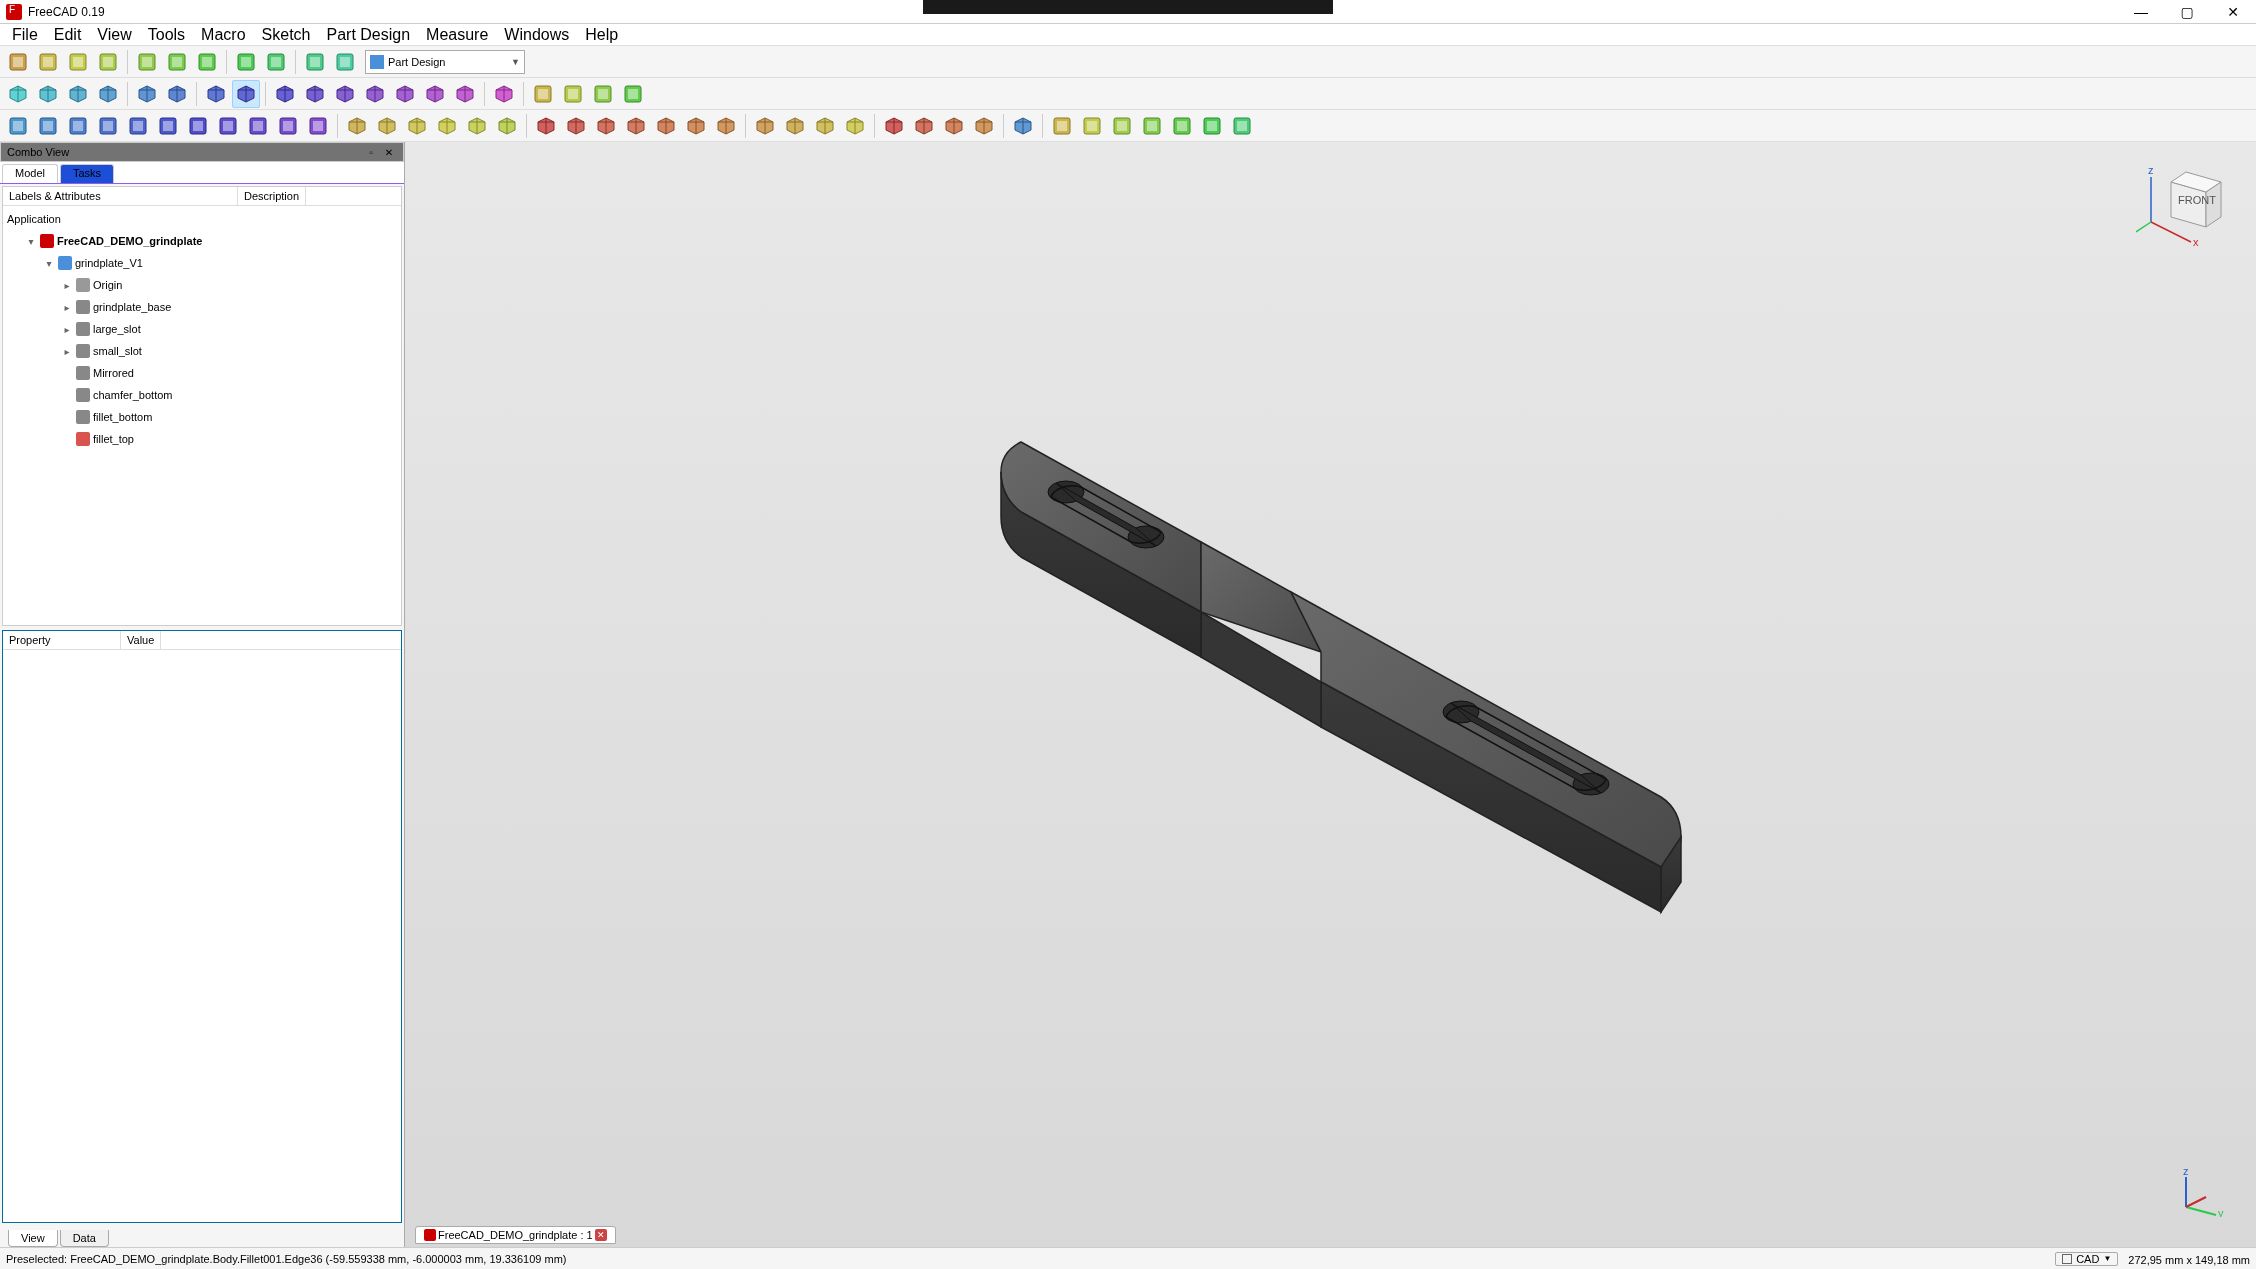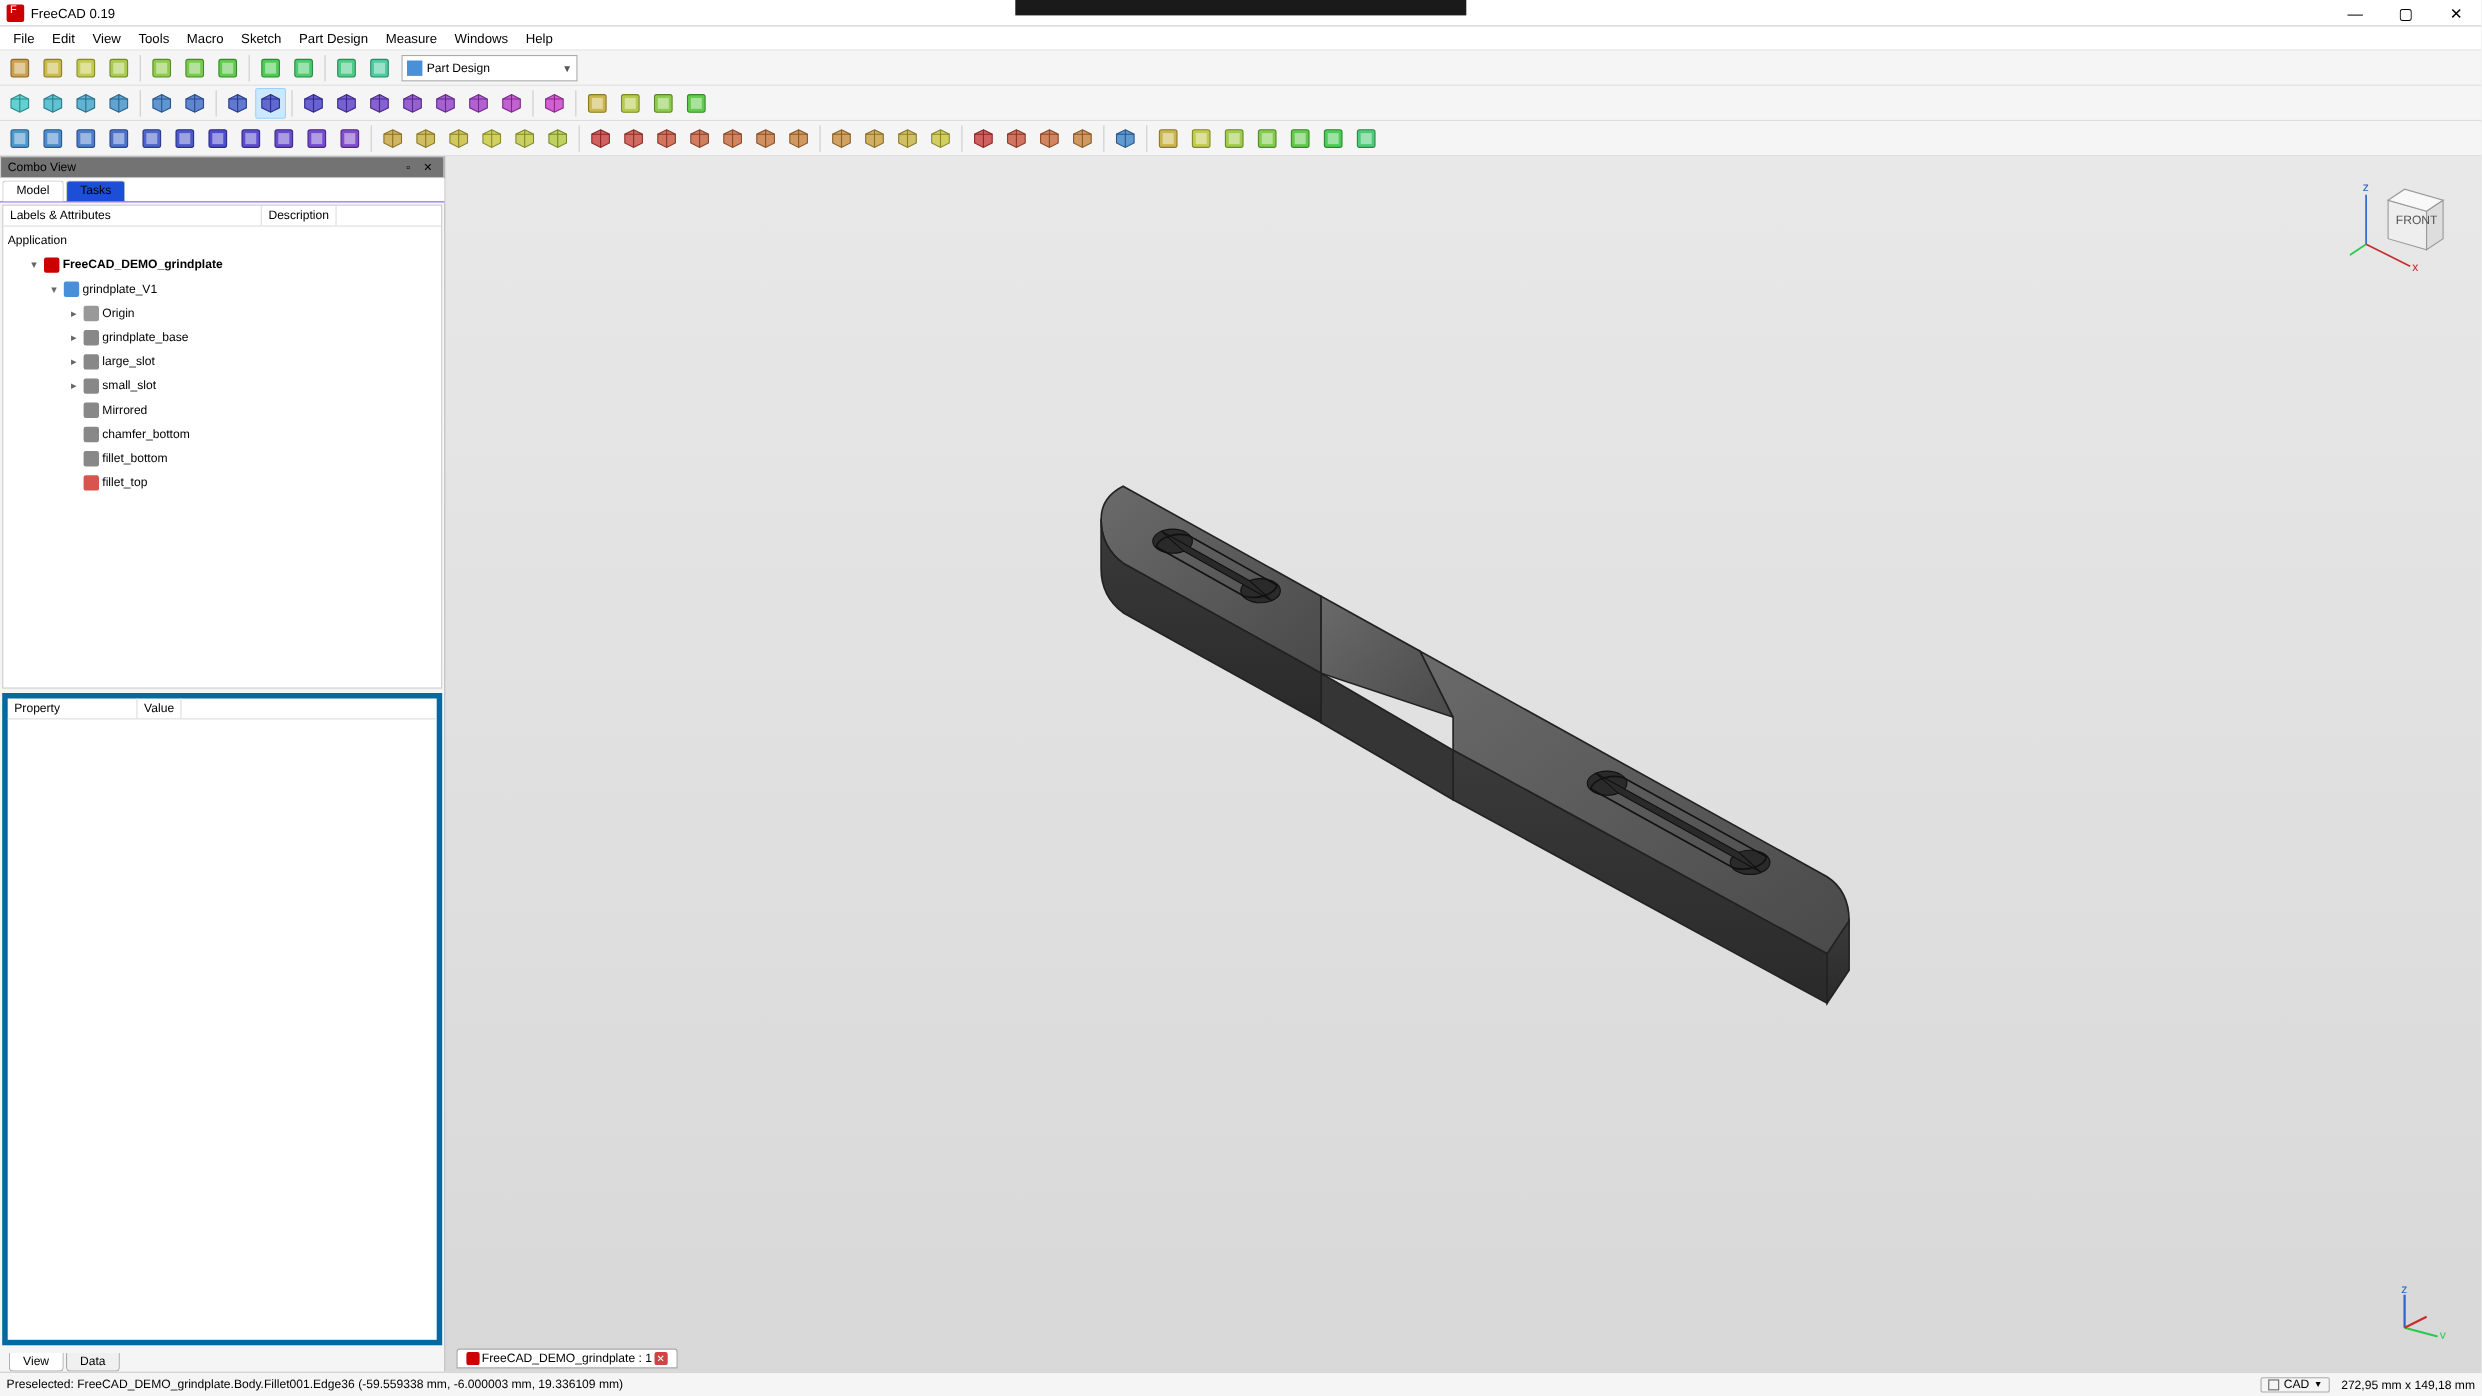--- a/index.html
+++ b/index.html
@@ -5,21 +5,21 @@
 * { box-sizing: border-box; margin: 0; padding: 0; font-family: "Segoe UI", Tahoma, sans-serif; font-size: 11px; }
 body { background: #f0f0f0; width: 2256px; height: 1269px; overflow: hidden; display: flex; flex-direction: column; }
 .titlebar { height: 24px; background: #fff; display: flex; align-items: center; border-bottom: 1px solid #ccc; position: relative; }
 .titlebar .app-icon { width: 16px; height: 16px; margin: 0 6px; background: #c00; border-radius: 2px; display:inline-block; position:relative; }
 .titlebar .app-icon::after{content:'F';color:#fff;font-size:10px;position:absolute;left:3px;top:0;}
 .titlebar .title { flex: 0 0 auto; font-size: 12px; }
 .titlebar .center-black { position:absolute; left:50%; transform:translateX(-50%); top:0; width:410px; height:14px; background:#1a1a1a; }
 .titlebar .win-btns { position:absolute; right:0; display:flex; }
 .titlebar .win-btn { width:46px; height:24px; display:flex; align-items:center; justify-content:center; cursor:pointer; font-size:14px; }
 .menubar { height: 22px; background: #fff; display: flex; align-items: center; padding: 0 4px; border-bottom: 1px solid #ddd; }
-.menubar .menu-item { padding: 2px 8px; font-size: 12px; cursor: pointer; }
+.menubar .menu-item { padding: 2px 8px; font-size: 16px; cursor: pointer; }
 .toolbar-row { height: 32px; background: #f5f5f5; display: flex; align-items: center; padding: 2px 4px; border-bottom: 1px solid #ddd; gap:2px;}
 .toolbar-row .tb { width: 28px; height: 28px; display:flex; align-items:center; justify-content:center; cursor:pointer; border:1px solid transparent; border-radius:2px;}
 .toolbar-row .tb.active { background:#cce8ff; border-color:#99d1ff;}
 .toolbar-row .sep { width:1px; height:24px; background:#ccc; margin:0 3px;}
 .toolbar-row .tb svg { width:20px; height:20px; }
 .workbench-sel { width:160px; height:24px; border:1px solid #aaa; background:#fff; display:flex; align-items:center; padding:0 4px; cursor:pointer; margin-left:4px;}
 .workbench-sel .wb-icon{width:14px;height:14px;background:#4a90d9;margin-right:4px;}
 .workbench-sel .arrow{margin-left:auto;font-size:9px;color:#555;}
 .main-area { flex:1; display:flex; min-height:0;}
 .left-panel { width:405px; background:#f5f5f5; border-right:1px solid #aaa; display:flex; flex-direction:column;}
@@ -41,21 +41,21 @@
 .tree-row .node-icon.body{background:#4a90d9;}
 .tree-row .node-icon.origin{background:#999;}
 .tree-row .node-icon.feat{background:#888;}
 .tree-row .node-icon.fillet{background:#d9534f;}
 .tree-row .label{font-size:11px;white-space:nowrap;}
 .tree-row.bold .label{font-weight:bold;}
 .tree-row.ind1{padding-left:4px;}
 .tree-row.ind2{padding-left:22px;}
 .tree-row.ind3{padding-left:40px;}
 .tree-row.ind4{padding-left:58px;}
-.prop-area { flex:1; background:#fff; border:5px solid #0369a1; margin:2px;}
+.prop-area { flex:1; background:#fff; border:1px solid #0369a1; margin:2px;}
 .prop-headers { display:flex; border-bottom:1px solid #ddd;}
 .prop-headers .col { padding:3px 6px; font-size:11px; border-right:1px solid #ddd;}
 .prop-headers .col:first-child{width:118px;}
 .bottom-tabs { height:22px; display:flex; align-items:flex-end; padding-left:8px;}
 .bottom-tabs .tab{padding:2px 12px; border:1px solid #aaa; border-top:none; background:#f0f0f0; cursor:pointer; font-size:11px; border-radius:0 0 4px 4px; margin-right:2px;}
 .bottom-tabs .tab.active{background:#fff;}
 .viewport { flex:1; background:linear-gradient(#e8e8e8,#d8d8d8); position:relative; overflow:hidden;}
 .nav-cube { position:absolute; top:20px; right:30px; width:90px; height:90px;}
 .axis-triad { position:absolute; bottom:30px; right:30px; width:50px; height:50px;}
 .doc-tabs { position:absolute; bottom:0; left:10px; height:24px; display:flex; align-items:center;}

